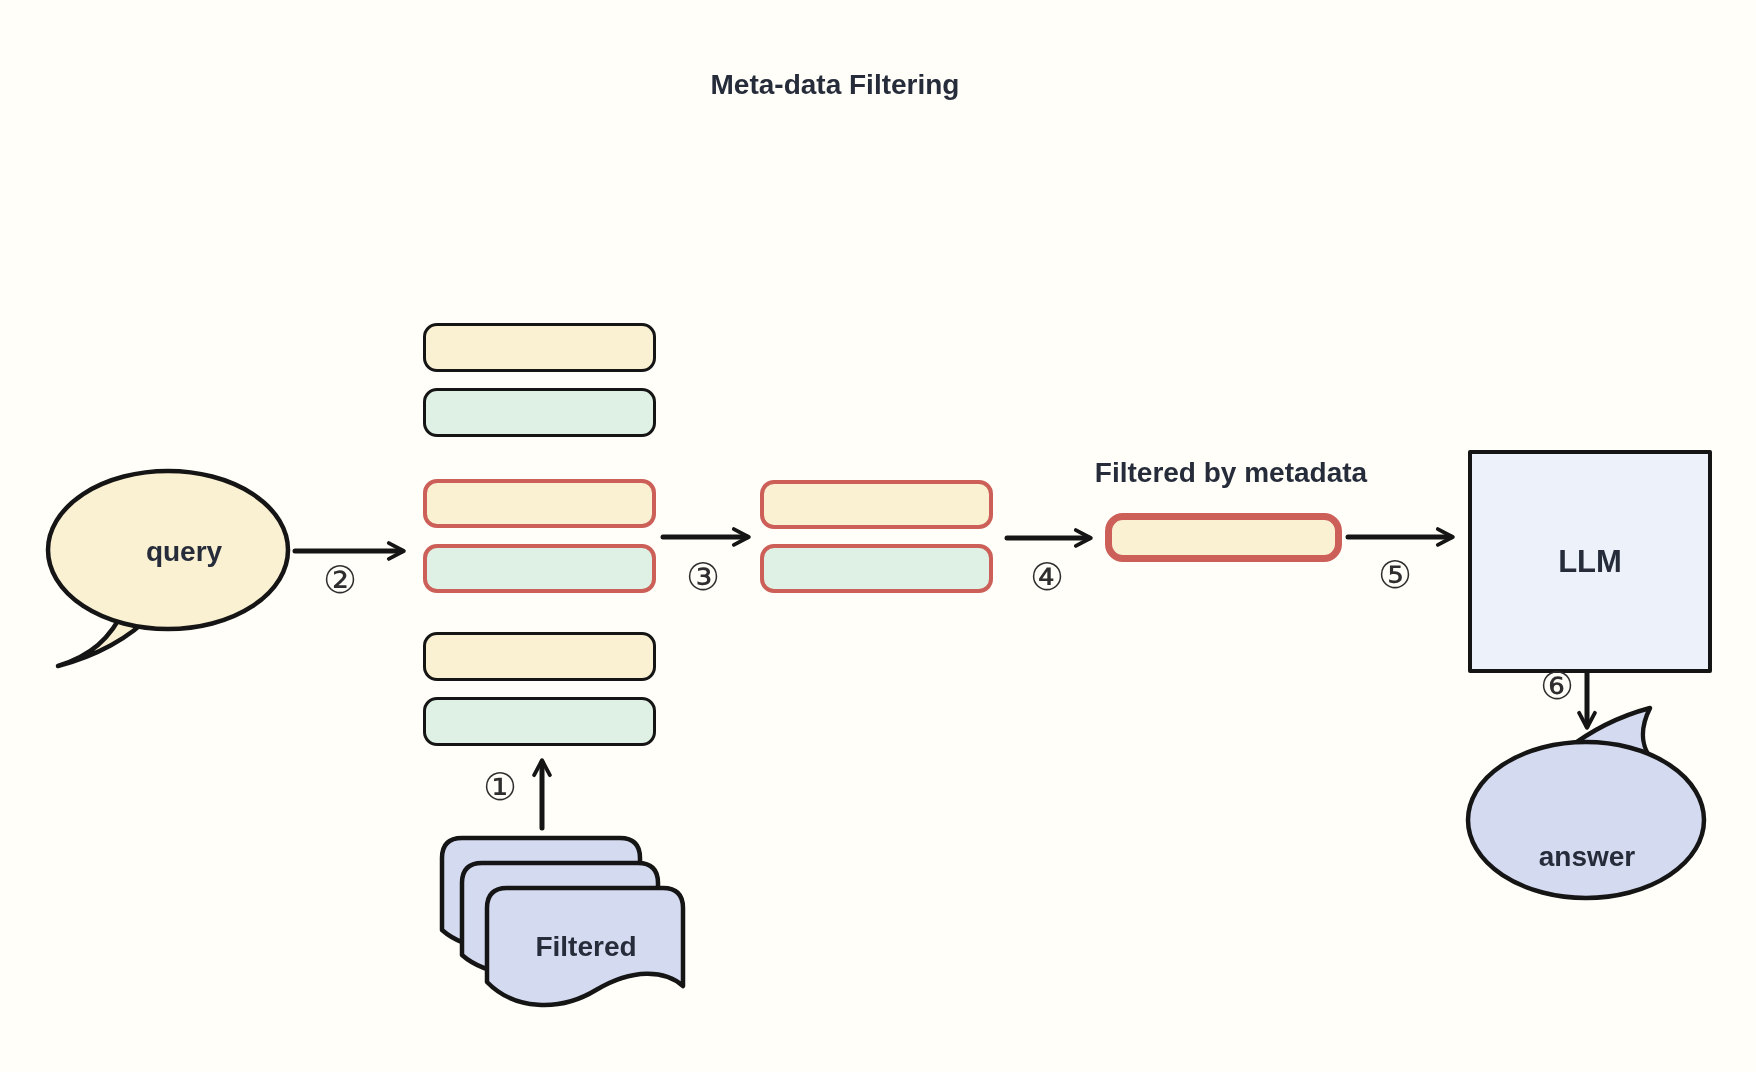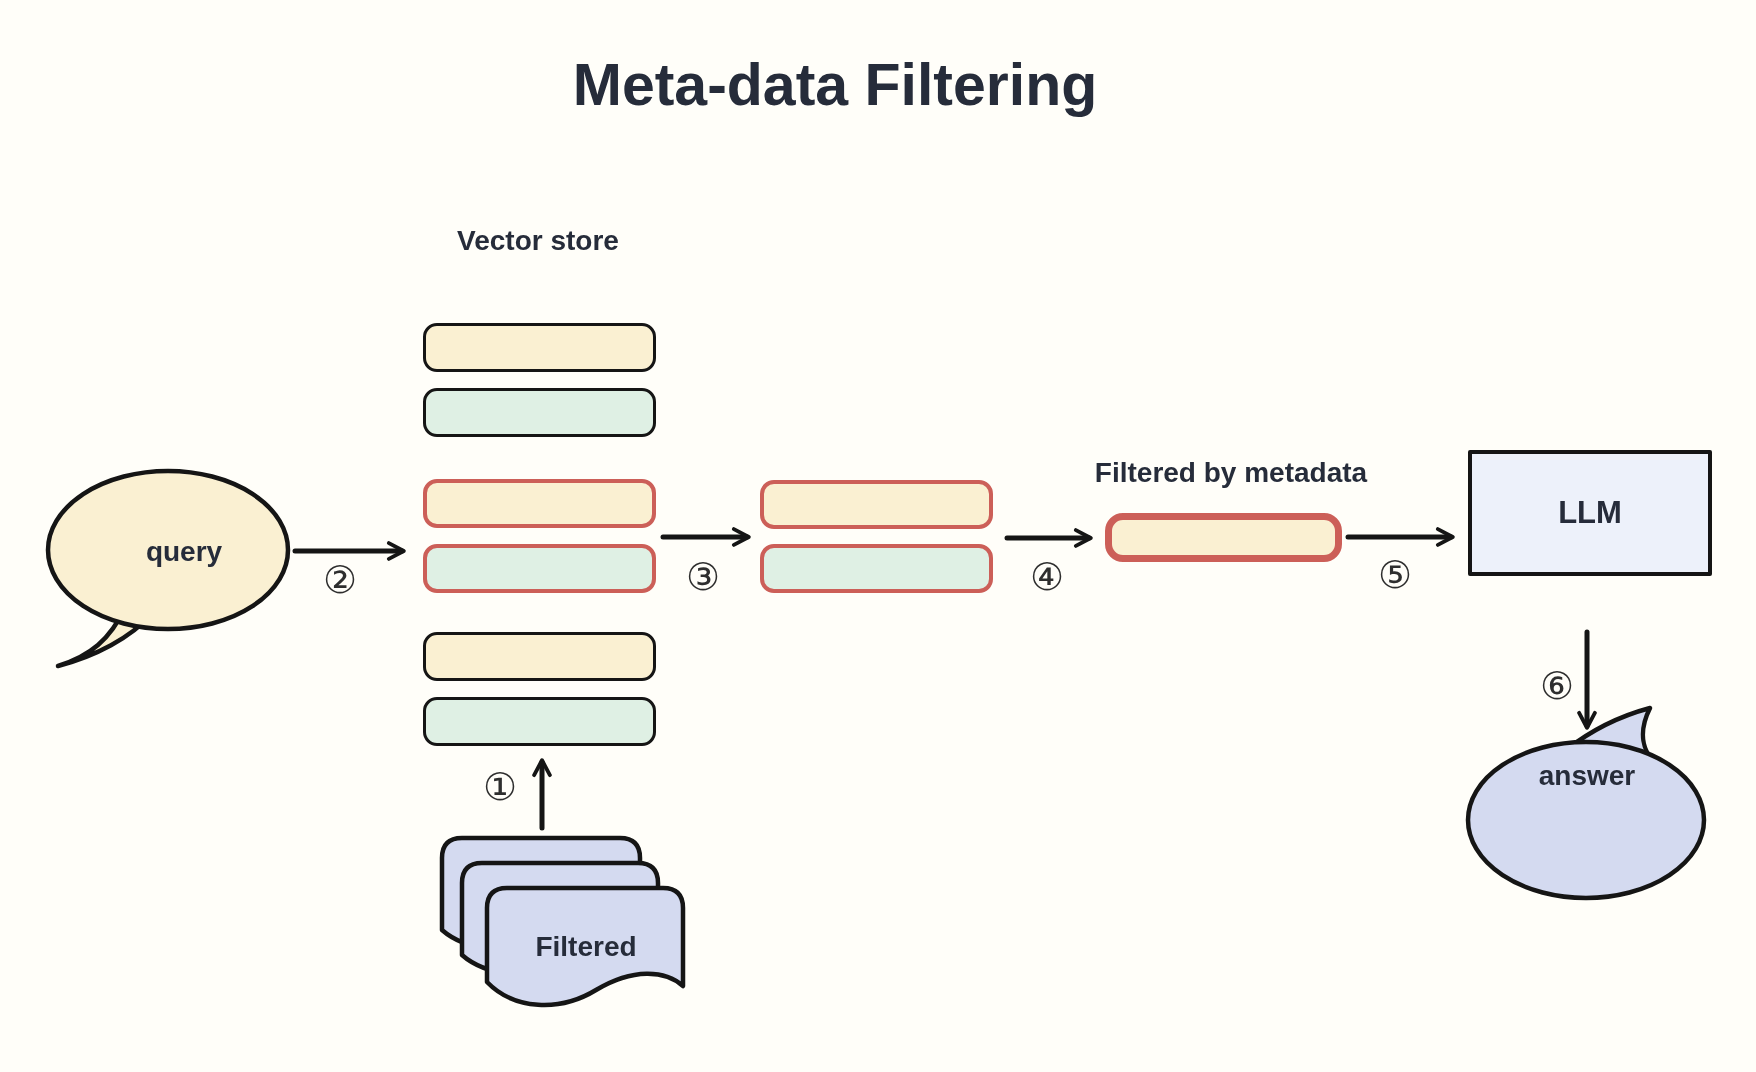--- a/index.html
+++ b/index.html
@@ -12,47 +12,47 @@
   }
   .layer { position:absolute; left:0; top:0; pointer-events:none; }
 
   
   .shape-cream { fill:var(--cream,#faf0d2); stroke:var(--stroke,#151515); stroke-width:4.5; stroke-linejoin:round; }
   .shape-lav   { fill:var(--lavender,#d4daf0); stroke:var(--stroke,#151515); stroke-width:4.5; stroke-linejoin:round; }
   .arrow       { stroke:var(--stroke,#151515); stroke-width:5; stroke-linecap:round; }
 
   
   .label { position:absolute; font-weight:700; color:var(--text,#262c3a); text-align:center; white-space:nowrap; }
-  .title { left:835px; top:85px; transform:translate(-50%,-50%); font-size:59px;text-align:center; }
+  .title { left:835px; top:85px; transform:translate(-50%,-50%); font-size:28px;text-align:center; }
   .vs-label { left:538px; top:222px; transform:translateX(-50%); font-size:28px; line-height:38px; }
   .topk-label { left:884px; top:437px; transform:translate(-50%,-50%); font-size:28px; }
   .filtered-label { left:1231px; top:473px; transform:translate(-50%,-50%); font-size:28px;text-align:center; }
   .node-label { position:absolute; transform:translate(-50%,-50%); font-weight:700; font-size:28px; color:var(--text,#262c3a); white-space:nowrap; }
   .query-label { left:184px; top:552px; }
-  .answer-label { left:1587px; top:776px; }
+  .answer-label { left:1587px; top:857px; }
   .documents-label { left:586px; top:947px; }
 
   
   .chunk-col { position:absolute; display:flex; flex-direction:column; }
   .vs-chunks { left:423px; top:323px; }
   .topk-chunks { left:760px; top:480px; }
   .filtered-chunks { left:1105px; top:513px; }
   .chunk { width:233px; height:49px; border:3.5px solid var(--stroke,#151515); border-radius:14px; }
   .chunk.fill-cream { background:var(--cream,#faf0d2); }
   .chunk.fill-green { background:var(--green,#dff0e4); }
   .chunk.border-red { border-color:var(--red-border,#cc5f58); border-width:4px; }
   .chunk.thick { border-width:7.5px; border-radius:18px; width:237px; }
   .vs-chunks .chunk + .chunk { margin-top:16px; }
   .vs-chunks .chunk:nth-child(3) { margin-top:42px; }
   .vs-chunks .chunk:nth-child(5) { margin-top:39px; }
   .topk-chunks .chunk + .chunk { margin-top:15px; }
 
   
   .llm-box {
-    position:absolute; left:1468px; top:450px; width:244px; height:126px;
+    position:absolute; left:1468px; top:450px; width:244px; height:223px;
     background:var(--llm-fill,#edf1fa); border:4px solid var(--stroke,#151515);
     border-radius:2px; display:flex; align-items:center; justify-content:center;
     font-weight:700; font-size:31px; color:var(--text,#262c3a);
   }
 
   
   .step {
     position:absolute; transform:translate(-50%,-50%);
     font-family:"DejaVu Sans",sans-serif; font-size:38px; font-weight:400;
     color:#2e2e2e; line-height:1;
@@ -101,21 +101,20 @@
       <line class="arrow" x1="663" y1="537" x2="747" y2="537" marker-end="url(#arrowhead)"></line>
       <line class="arrow" x1="1007" y1="538" x2="1089" y2="538" marker-end="url(#arrowhead)"></line>
       <line class="arrow" x1="1348" y1="537" x2="1451" y2="537" marker-end="url(#arrowhead)"></line>
       <line class="arrow" x1="1587" y1="632" x2="1587" y2="726" marker-end="url(#arrowhead)"></line>
     </g>
   </svg>
 
   <div class="label title">Meta-data Filtering</div>
 
   <div class="label vs-label">
-    <div>Vector store</div>
   </div>
 
   <div class="label filtered-label">Filtered by metadata</div>
 
   <div class="chunk-col vs-chunks">
       <div class="chunk fill-cream"></div>
       <div class="chunk fill-green"></div>
       <div class="chunk fill-cream border-red"></div>
       <div class="chunk fill-green border-red"></div>
       <div class="chunk fill-cream"></div>

